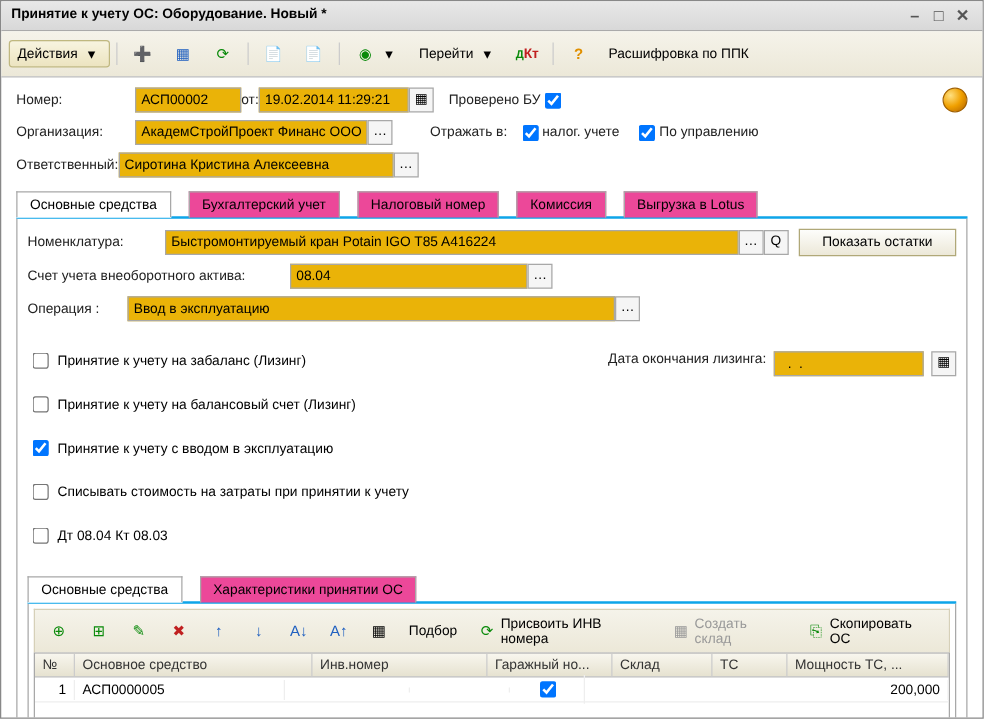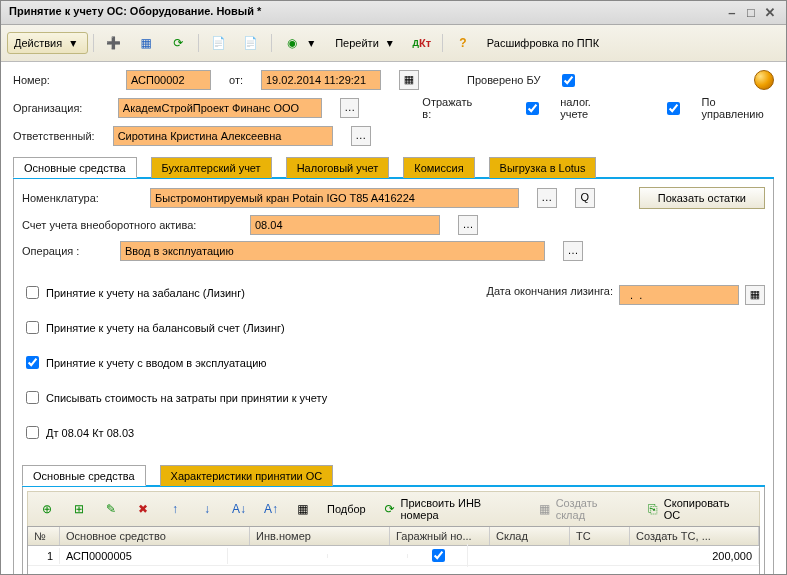--- a/index.html
+++ b/index.html
@@ -5,27 +5,27 @@
   * { box-sizing: border-box; font-family: Arial, sans-serif; font-size: 11px; }
   body { margin: 0; background: #fff; width: 787px; height: 575px; border: 1px solid #888; display: flex; flex-direction: column; }
   .titlebar { background: linear-gradient(#e8e8e8,#d8d8d8); border-bottom: 1px solid #aaa; padding: 4px 8px; display: flex; justify-content: space-between; align-items: flex-start; font-weight: bold; }
   .winbtns span { display:inline-block; width:16px; text-align:center; color:#555; cursor:default; font-size:13px; }
   .toolbar { background: linear-gradient(#f5f3ea,#ece8d8); border-bottom:1px solid #bbb; padding:7px 6px; display:flex; align-items:center; gap:2px; }
   .tbtn { padding:2px 6px; border:1px solid transparent; border-radius:3px; display:inline-flex; align-items:center; gap:3px; cursor:default; }
   .actions-btn { background:linear-gradient(#f8f4e0,#ece4c0); border:1px solid #c0b880; }
   .sep { width:1px; height:18px; background:#ccc; margin:0 3px; }
   .ic { width:16px; height:16px; display:inline-flex; align-items:center; justify-content:center; font-size:12px; }
   .content { padding:8px 12px; flex:1; display:flex; flex-direction:column; }
-  .row { display:flex; align-items:center; margin-bottom:6px; gap:18px; }
+  .row { display:flex; align-items:center; margin-bottom:6px; gap:0; }
   .lbl { color:#222; }
-  input[type=text] { border:1px solid #a8a8a8; padding:2px 4px; height:20px; background:#fdba74; }
+  input[type=text] { border:1px solid #a8a8a8; padding:2px 4px; height:20px; background:#eab308; }
   .pick { width:20px; height:20px; border:1px solid #a8a8a8; background:#f5f5f5; text-align:center; line-height:16px; cursor:default; }
   input[type=checkbox] { vertical-align:middle; }
   .tabs { border-bottom:2px solid #0ea5e9; display:flex; gap:12px; margin-top:4px; }
-  .tab { padding:4px 10px 3px; border:1px solid #a8a8a8; border-bottom:none; background:#eab308; margin-right:2px; position:relative; top:1px; cursor:default; }
+  .tab { padding:4px 10px 3px; border:1px solid #a8a8a8; border-bottom:none; background:#ec4899; margin-right:2px; position:relative; top:1px; cursor:default; }
   .tab.active { background:#fff; border-bottom:1px solid #fff; }
   .tabbody { border:1px solid #a8a8a8; border-top:none; padding:8px; }
   .big-btn { background:linear-gradient(#fdfdfb,#ece8d8); border:1px solid #b0a878; padding:3px 18px; height:22px; cursor:default; }
   .ck-row { display:flex; align-items:center; gap:4px; margin:16px 0; }
   .subtoolbar { background:linear-gradient(#f5f3ea,#ece8d8); border:1px solid #d6d0b8; border-bottom:none; padding:2px 4px; display:flex; align-items:center; gap:2px; }
   .table { border:1px solid #a8a8a8; }
   .thead { display:flex; background:linear-gradient(#f8f6ee,#e6e2d0); border-bottom:1px solid #bbb; }
   .th { padding:3px 6px; border-right:1px solid #ccc; font-weight:normal; color:#333; }
   .trow { display:flex; border-bottom:1px solid #eee; height:20px; align-items:center; }
   .td { padding:2px 6px; border-right:1px solid #eee; overflow:hidden; white-space:nowrap; }
@@ -99,61 +99,61 @@
     <input type="text" style="width: 120px;" value="19.02.2014 11:29:21">
     <span class="pick">▦</span>
     <span style="width:12px"></span>
     <span class="lbl">Проверено БУ</span>
     <input type="checkbox" checked="" style="">
     <span style="flex:1"></span>
     <span class="round-orange"></span>
   </div>
   <div class="row">
     <span class="lbl" style="width:95px">Организация:</span>
-    <input type="text" style="width: 223px;" value="АкадемСтройПроект Финанс ООО">
+    <input type="text" style="width: 186px;" value="АкадемСтройПроект Финанс ООО">
     <span class="pick">…</span>
     <span style="width:30px"></span>
     <span class="lbl">Отражать в:</span>
     <span style="width:8px"></span>
     <input type="checkbox" checked="" style="">
     <span class="lbl">налог. учете</span>
     <span style="width:12px"></span>
     <input type="checkbox" checked="" style="">
     <span class="lbl">По управлению</span>
   </div>
   <div class="row" style="">
     <span class="lbl">Ответственный:</span>
     <input type="text" style="width: 220px;" value="Сиротина Кристина Алексеевна">
     <span class="pick">…</span>
   </div>
 
   <div class="tabs">
     <div class="tab active">Основные средства</div>
     <div class="tab">Бухгалтерский учет</div>
-    <div class="tab">Налоговый учет</div>
+    <div class="tab">Налоговый номер</div>
     <div class="tab">Комиссия</div>
     <div class="tab">Выгрузка в Lotus</div>
   </div>
   <div class="tabbody" style="flex:1;display:flex;flex-direction:column">
     <div class="row">
       <span class="lbl" style="width:110px">Номенклатура:</span>
       <input type="text" style="flex: 1 1 0%;" value="Быстромонтируемый кран Potain IGO T85 A416224">
       <span class="pick">…</span>
       <span class="pick">Q</span>
       <span style="width:8px"></span>
       <button class="big-btn">Показать остатки</button>
     </div>
     <div class="row">
       <span class="lbl" style="width:210px">Счет учета внеоборотного актива:</span>
       <input type="text" style="width: 190px;" value="08.04">
       <span class="pick">…</span>
     </div>
     <div class="row">
       <span class="lbl" style="width:80px">Операция :</span>
-      <input type="text" style="width: 425px;" value="Ввод в эксплуатацию">
+      <input type="text" style="width: 390px;" value="Ввод в эксплуатацию">
       <span class="pick">…</span>
     </div>
     <div style="display:flex">
       <div style="flex:1">
         <div class="ck-row">
             <input type="checkbox" style="">
             <span>Принятие к учету на забаланс (Лизинг)</span>
           </div>
         <div class="ck-row">
             <input type="checkbox" style="">
@@ -227,21 +227,21 @@
           </span>
       </div>
       <div class="table">
         <div class="thead">
           <div class="th" style="width:32px">№</div>
           <div class="th" style="width:190px">Основное средство</div>
           <div class="th" style="width:140px">Инв.номер</div>
           <div class="th" style="width:100px">Гаражный но...</div>
           <div class="th" style="width:80px">Склад</div>
           <div class="th" style="width:60px">ТС</div>
-          <div class="th" style="flex:1">Создать ТС, ...</div>
+          <div class="th" style="flex:1">Мощность ТС, ...</div>
         </div>
         <div class="trow">
           <div class="td" style="width:32px;text-align:right">1</div>
           <div class="td" style="width:168px">АСП0000005</div>
           <div class="td" style="width:100px"></div>
           <div class="td" style="width:80px"></div>
           <div class="td" style="width:60px;text-align:center"><input type="checkbox" checked="" style=""></div>
           <div class="td" style="flex:1;text-align:right">200,000</div>
         </div>
         <div style="height:48px"></div>

